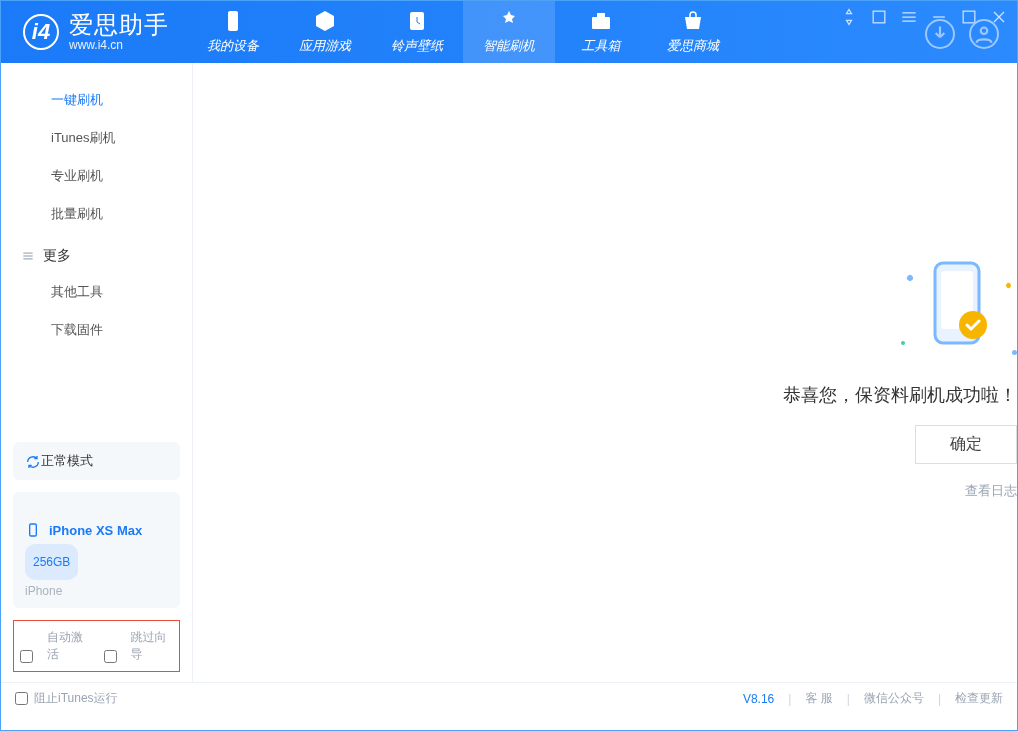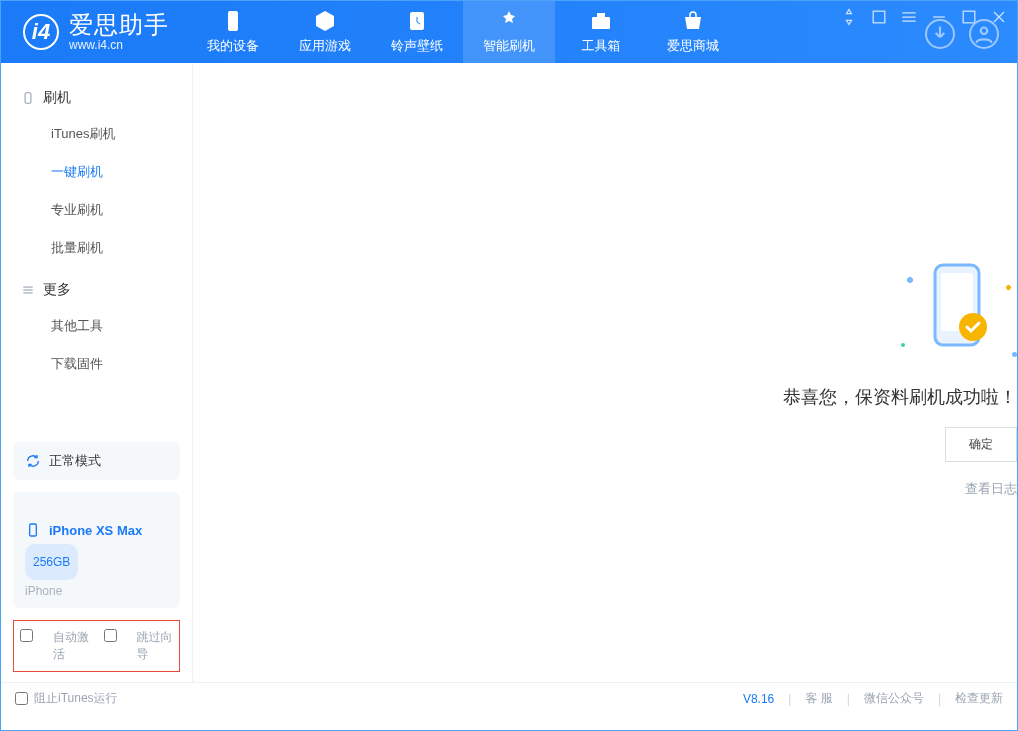--- a/index.html
+++ b/index.html
@@ -5,56 +5,56 @@
 * { margin: 0; padding: 0; box-sizing: border-box; font-family: "Microsoft YaHei", Arial, sans-serif; }
 body { background: #fff; width: 1018px; height: 731px; overflow: hidden; border: 1px solid #4aa3f7; }
 
 
 .header { height: 62px; background: linear-gradient(to right, #1a7af8, #2b8afd); display: flex; align-items: center; color: #fff; position: relative; }
 .logo-area { display: flex; align-items: center; padding: 0 18px 0 22px; }
 .logo-circle { width: 36px; height: 36px; border: 2px solid #fff; border-radius: 50%; display: flex; align-items: center; justify-content: center; font-weight: bold; font-size: 22px; font-style: italic; margin-right: 10px; }
 .logo-text { display: flex; flex-direction: column; line-height: 1.1; }
 .logo-text .cn { font-size: 24px; font-weight: 500; letter-spacing: 1px; }
 .logo-text .en { font-size: 12px; opacity: .9; }
-.tabs { display: flex; height: 100%; }
+.tabs { display: flex; height: 100%; font-style: italic; }
 .tab { width: 92px; display: flex; flex-direction: column; align-items: center; justify-content: center; gap: 4px; cursor: pointer; font-size: 13px; }
 .tab.active { background: rgba(255,255,255,.15); }
 .tab svg { width: 24px; height: 24px; fill: #fff; }
 .header-icons { position: absolute; right: 8px; top: 6px; display: flex; gap: 10px; align-items: center; }
 .header-icons .win-btn { width: 20px; height: 20px; display: flex; align-items: center; justify-content: center; cursor: pointer; }
 .header-icons svg { stroke: #cfe3ff; fill: none; stroke-width: 1.5; }
 .header-right { position: absolute; right: 18px; bottom: 14px; display: flex; gap: 14px; }
 .header-right .circ { width: 30px; height: 30px; border: 2px solid #9cc8ff; border-radius: 50%; display: flex; align-items: center; justify-content: center; cursor: pointer; }
 .header-right svg { stroke: #9cc8ff; fill: none; stroke-width: 2; }
 
 
 .body { display: flex; height: calc(100% - 78px - 32px); }
 .sidebar { width: 192px; border-right: 1px solid #eef1f5; display: flex; flex-direction: column; padding-top: 18px; }
 .side-group { padding: 0 0 6px 0; }
 .side-title { display: flex; align-items: center; gap: 8px; padding: 8px 20px; font-size: 14px; color: #333; }
 .side-title svg { width: 14px; height: 14px; stroke:#7a8aa0; fill:none; stroke-width:1.5;}
 .side-item { padding: 10px 20px 10px 50px; font-size: 13px; color: #555; cursor: pointer; }
 .side-item.active { color: #1a7af8; }
 .side-spacer { flex: 1; }
 
-.device-box { margin: 6px 12px; padding: 10px 12px; background: #f5f8fb; border-radius: 6px; font-size: 13px; color:#333; display:flex; align-items:center; gap:8px;}
+.device-box { margin: 6px 12px; padding: 10px 12px; background: #f5f8fb; border-radius: 6px; font-size: 13px; color:#333; display:flex; align-items:flex-end; }
 .device-box.info { flex-direction: column; align-items:flex-start; gap:4px;}
 .device-box .row1{display:flex;align-items:center;gap:8px;font-weight:600;color:#1a7af8;margin-top:20px;}
 .badge { background:#dceafe; color:#1a7af8; padding:11px 8px; border-radius:10px; font-size:12px; margin-top:2px;}
 .subtext{color:#aab3bf;font-size:12px;}
 
 .option-row { border:1.5px solid #e74c3c; margin:6px 12px 10px; padding:8px 6px; display:flex; gap:14px; font-size:12px; color:#9aa4b2;}
-.option-row label{display:flex;align-items:flex-start;gap:20px;cursor:pointer;}
+.option-row label{display:flex;align-items:flex-end;gap:14px;cursor:pointer;}
 .option-row input{width:13px;height:13px;}
 
 
 .main { flex:1; display:flex; flex-direction:column; align-items:flex-end; justify-content:center; gap:18px; }
 .phone-illus { position:relative; width:120px; height:120px; }
 .msg { font-size:18px; color:#333; }
-.btn { border:1px solid #d8dee6; background:#fff; padding:8px 23px; font-size:12px; color:#444; cursor:pointer; }
+.btn { border:1px solid #d8dee6; background:#fff; padding:8px 34px; font-size:16px; color:#444; cursor:pointer; }
 .link { color:#9aa4b2; font-size:13px; text-decoration:none; cursor:pointer;font-family:Liberation Serif, serif; }
 
 
 .footer { height:32px; border-top:1px solid #eef1f5; display:flex; align-items:center; padding:0 14px; font-size:12px; color:#9aa4b2; gap:14px;}
 .footer .left{display:flex;align-items:center;gap:6px;}
 .footer .spacer{flex:1;}
 .footer .ver{color:#1a7af8;}
 .footer .sep{color:#d0d6de;}
 .footer a{color:#9aa4b2;text-decoration:none;cursor:pointer;}
 
@@ -158,28 +158,22 @@
           <circle cx="12" cy="9" r="3"></circle>
           <path d="M5 20c1-4 13-4 14 0"></path>
         </svg>
       </div>
   </div>
 </div>
 
 <div class="body">
   <div class="sidebar">
     <div class="side-group">
-      <div class="side-title">
-        <svg viewBox="0 0 24 24">
-            <rect x="7" y="3" width="10" height="18" rx="2"></rect>
-          </svg>
-        <span>刷机</span>
-      </div>
+      <div class="side-item active">一键刷机</div>
       <div class="side-item">iTunes刷机</div>
-      <div class="side-item active">一键刷机</div>
       <div class="side-item">专业刷机</div>
       <div class="side-item">批量刷机</div>
     </div>
     <div class="side-group">
       <div class="side-title">
         <svg viewBox="0 0 24 24">
             <path d="M4 7h16M4 12h16M4 17h16"></path>
           </svg>
         <span>更多</span>
       </div>

